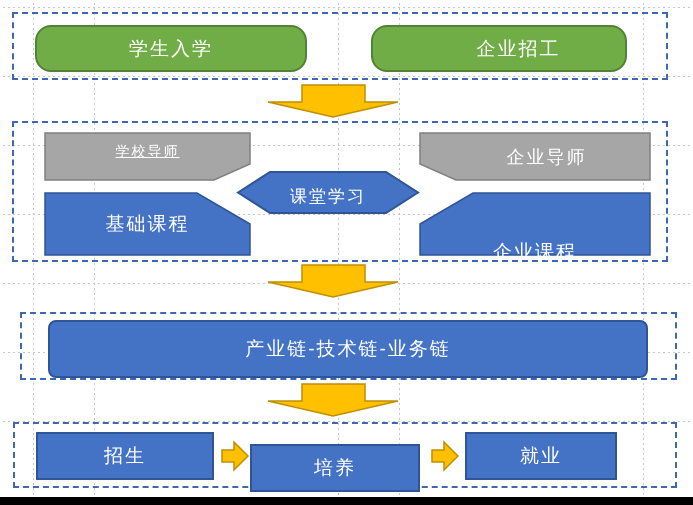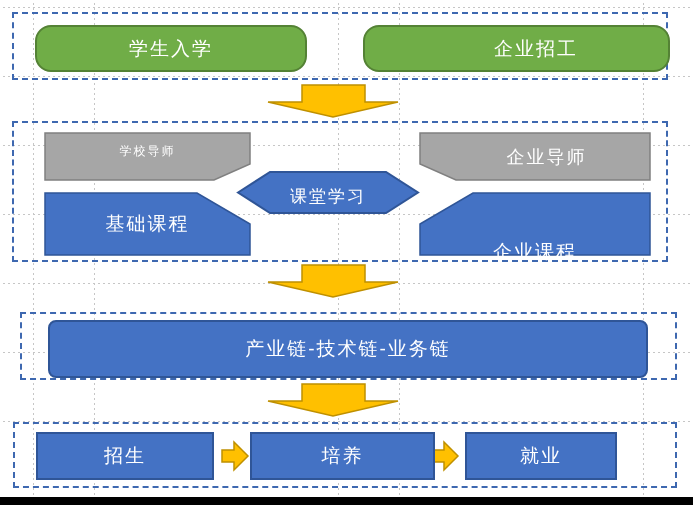--- a/index.html
+++ b/index.html
@@ -46,32 +46,32 @@
   }
   .green {
     background: #70AD47; border: 2px solid #548235; border-radius: 16px;
     font-size: 19px;
   }
   .blue {
     background: #4472C4; border: 2px solid #2F5597; border-radius: 0;
     font-size: 19px;
   }
   .gbox-a { left: 35px;  top: 25px; width: 272px; height: 47px; }
-  .gbox-b { left: 363px; top: 25px; width: 307px; height: 47px; padding-left: 39px; }
+  .gbox-b { left: 371px; top: 25px; width: 256px; height: 47px; padding-left: 39px; }
   .chainbar { left: 48px; top: 320px; width: 600px; height: 58px; border-radius: 8px; }
   .step1 { left: 36px;  top: 432px; width: 178px; height: 48px; }
-  .step2 { left: 250px; top: 432px; width: 185px; height: 48px; }
+  .step2 { left: 250px; top: 444px; width: 170px; height: 48px; }
   .step3 { left: 465px; top: 432px; width: 152px; height: 48px; }
 
   .poly-label {
     position: absolute; z-index: 3;
     display: flex; align-items: center; justify-content: center;
     color: #ffffff; letter-spacing: 2px; pointer-events: none;
   }
-  .lbl-gray-l { left: 45px;  top: 133px; width: 205px; height: 37px; font-size: 12px; }
+  .lbl-gray-l { left: 45px;  top: 133px; width: 205px; height: 37px; font-size: 14px; text-decoration: underline; }
   .lbl-gray-r { left: 420px; top: 133px; width: 253px; height: 47px; font-size: 18px; }
   .lbl-blue-l { left: 45px;  top: 193px; width: 205px; height: 62px; font-size: 19px; }
   .lbl-blue-r { left: 420px; top: 193px; width: 230px; height: 54px; font-size: 19px; margin-top: 32px; }
   .lbl-hex    { left: 238px; top: 172px; width: 180px; height: 48px; font-size: 17px; }
 
   .bottom-bar {
     position: absolute; z-index: 4;
     left: 0; top: 497px; width: 693px; height: 8px;
     background: #000000;
   }

